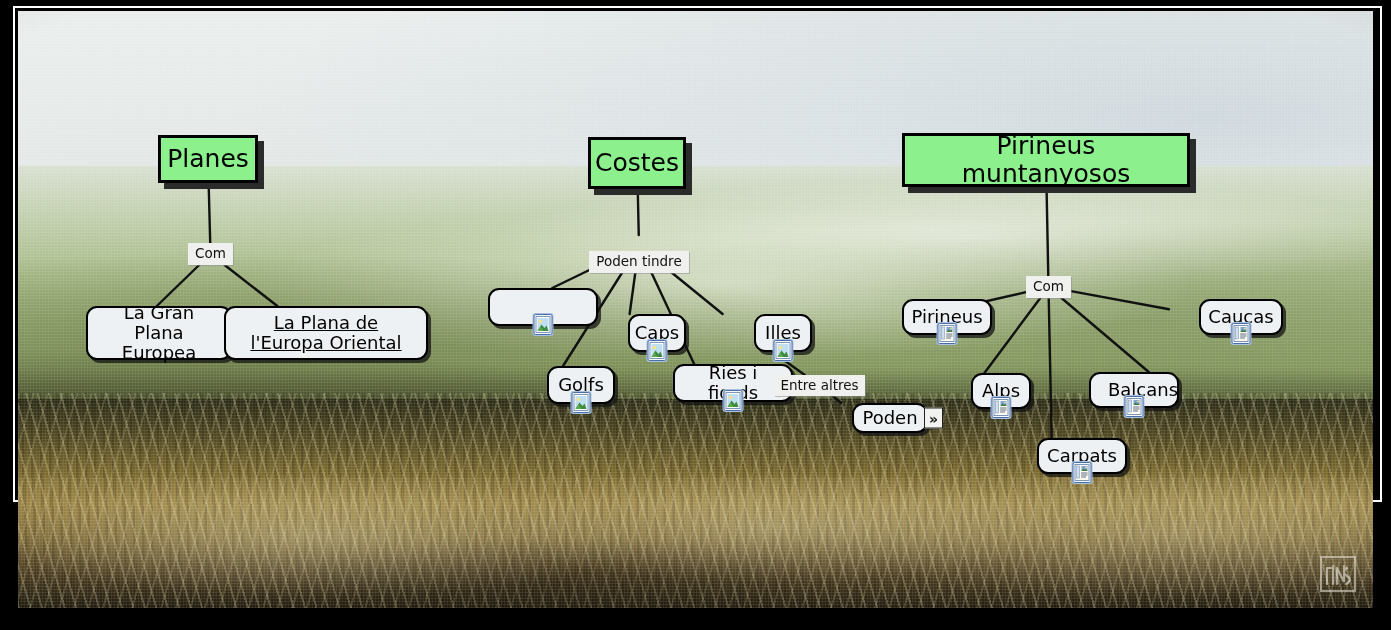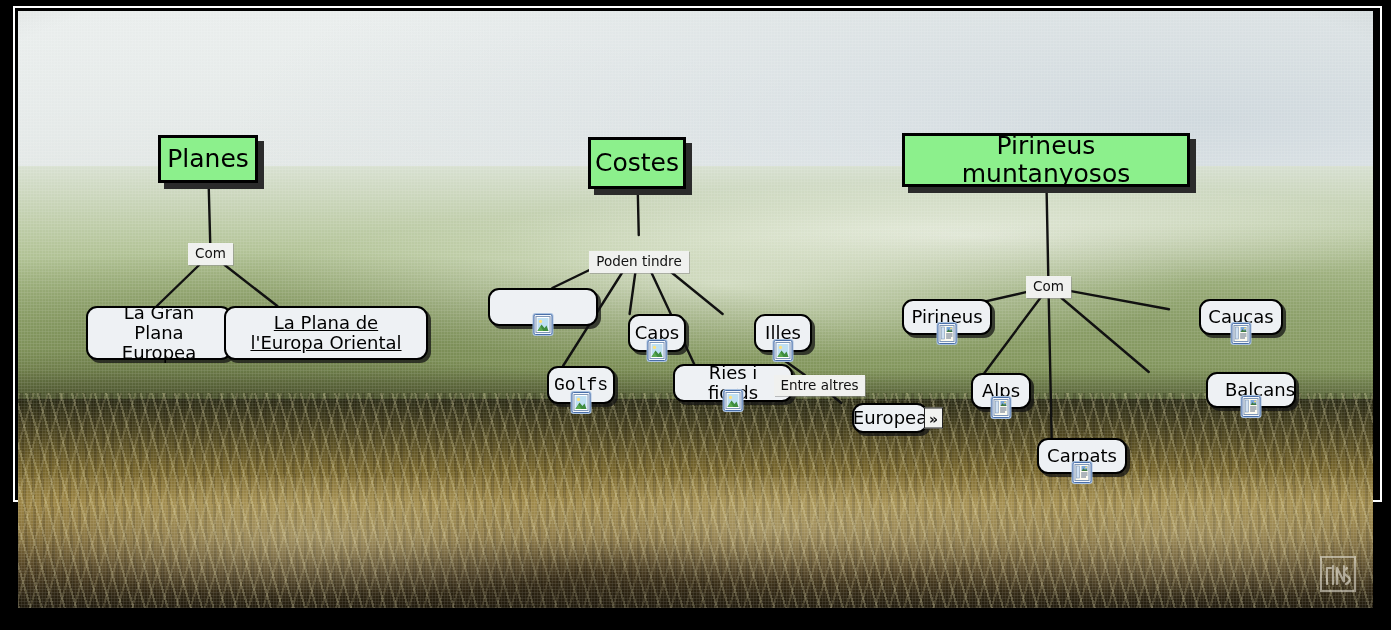--- a/index.html
+++ b/index.html
@@ -179,21 +179,21 @@
             <span class="resicon">
               <svg viewBox="0 0 17 19">
                 <rect x="1.5" y="1.5" width="14" height="16" fill="#ffffff" stroke="#7d96b8" stroke-width="1"></rect>
                 <rect x="3" y="3" width="11" height="13" fill="#bfe0f2"></rect>
                 <circle cx="6" cy="6.4" r="1.6" fill="#ffe27a"></circle>
                 <path d="M3 16 L7 9.5 L10 13 L12 10.5 L14 16 Z" fill="#3f8c3f"></path>
                 <path d="M3 16 L6 11.5 L9 16 Z" fill="#59a94f"></path>
               </svg>
             </span>
           </div>
-          <div class="node concept" style="left: 499px; top: 355px; width: 68px; height: 38px; font-family: Liberation Mono, monospace;">
+          <div class="node concept" style="left: 499px; top: 355px; width: 68px; height: 38px;">
             <span>Golfs</span>
             <span class="resicon">
               <svg viewBox="0 0 17 19">
                 <rect x="1.5" y="1.5" width="14" height="16" fill="#ffffff" stroke="#7d96b8" stroke-width="1"></rect>
                 <rect x="3" y="3" width="11" height="13" fill="#bfe0f2"></rect>
                 <circle cx="6" cy="6.4" r="1.6" fill="#ffe27a"></circle>
                 <path d="M3 16 L7 9.5 L10 13 L12 10.5 L14 16 Z" fill="#3f8c3f"></path>
                 <path d="M3 16 L6 11.5 L9 16 Z" fill="#59a94f"></path>
               </svg>
             </span>
@@ -204,21 +204,21 @@
               <svg viewBox="0 0 17 19">
                 <rect x="1.5" y="1.5" width="14" height="16" fill="#ffffff" stroke="#7d96b8" stroke-width="1"></rect>
                 <rect x="3" y="3" width="11" height="13" fill="#bfe0f2"></rect>
                 <circle cx="6" cy="6.4" r="1.6" fill="#ffe27a"></circle>
                 <path d="M3 16 L7 9.5 L10 13 L12 10.5 L14 16 Z" fill="#3f8c3f"></path>
                 <path d="M3 16 L6 11.5 L9 16 Z" fill="#59a94f"></path>
               </svg>
             </span>
           </div>
           <div class="node concept" style="left: 804px; top: 392px; width: 76px; height: 30px;">
-            <span>Europea</span>
+            <span>Poden</span>
             <span class="chevicon">»</span>
           </div>
           <div class="node concept" style="left: 854px; top: 288px; width: 90px; height: 36px;">
             <span>Pirineus</span>
             <span class="resicon">
               <svg viewBox="0 0 17 19">
                 <rect x="1.5" y="1.5" width="14" height="16" fill="#fdfbf0" stroke="#7d96b8" stroke-width="1"></rect>
                 <rect x="3" y="3" width="3" height="12" fill="#cfe0f2" stroke="#7d96b8" stroke-width=".6"></rect>
                 <rect x="8" y="3" width="6" height="5" fill="#7aa6d8"></rect>
                 <path d="M8 8 L10 5.3 L11.6 7 L12.7 5.6 L14 8 Z" fill="#3f7a3f"></path>
@@ -258,21 +258,21 @@
                 <path d="M8 8 L10 5.3 L11.6 7 L12.7 5.6 L14 8 Z" fill="#3f7a3f"></path>
                 <circle cx="12.6" cy="4.4" r=".9" fill="#ffe27a"></circle>
                 <g stroke="#5f6f85" stroke-width="1">
                   <line x1="7.6" y1="10" x2="14" y2="10"></line>
                   <line x1="7.6" y1="12" x2="14" y2="12"></line>
                   <line x1="7.6" y1="14" x2="12.5" y2="14"></line>
                 </g>
               </svg>
             </span>
           </div>
-          <div class="node concept" style="left: 1158px; top: 361px; width: 90px; height: 36px; padding-left: 27px;">
+          <div class="node concept" style="left: 1041px; top: 361px; width: 90px; height: 36px; padding-left: 27px;">
             <span>Balcans</span>
             <span class="resicon">
               <svg viewBox="0 0 17 19">
                 <rect x="1.5" y="1.5" width="14" height="16" fill="#fdfbf0" stroke="#7d96b8" stroke-width="1"></rect>
                 <rect x="3" y="3" width="3" height="12" fill="#cfe0f2" stroke="#7d96b8" stroke-width=".6"></rect>
                 <rect x="8" y="3" width="6" height="5" fill="#7aa6d8"></rect>
                 <path d="M8 8 L10 5.3 L11.6 7 L12.7 5.6 L14 8 Z" fill="#3f7a3f"></path>
                 <circle cx="12.6" cy="4.4" r=".9" fill="#ffe27a"></circle>
                 <g stroke="#5f6f85" stroke-width="1">
                   <line x1="7.6" y1="10" x2="14" y2="10"></line>

